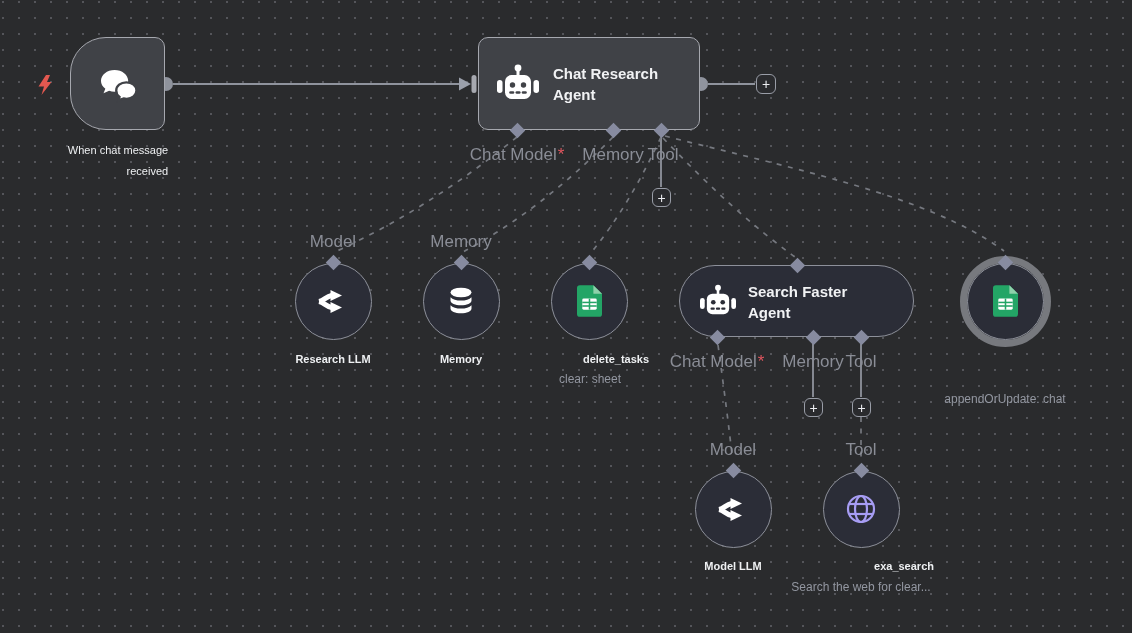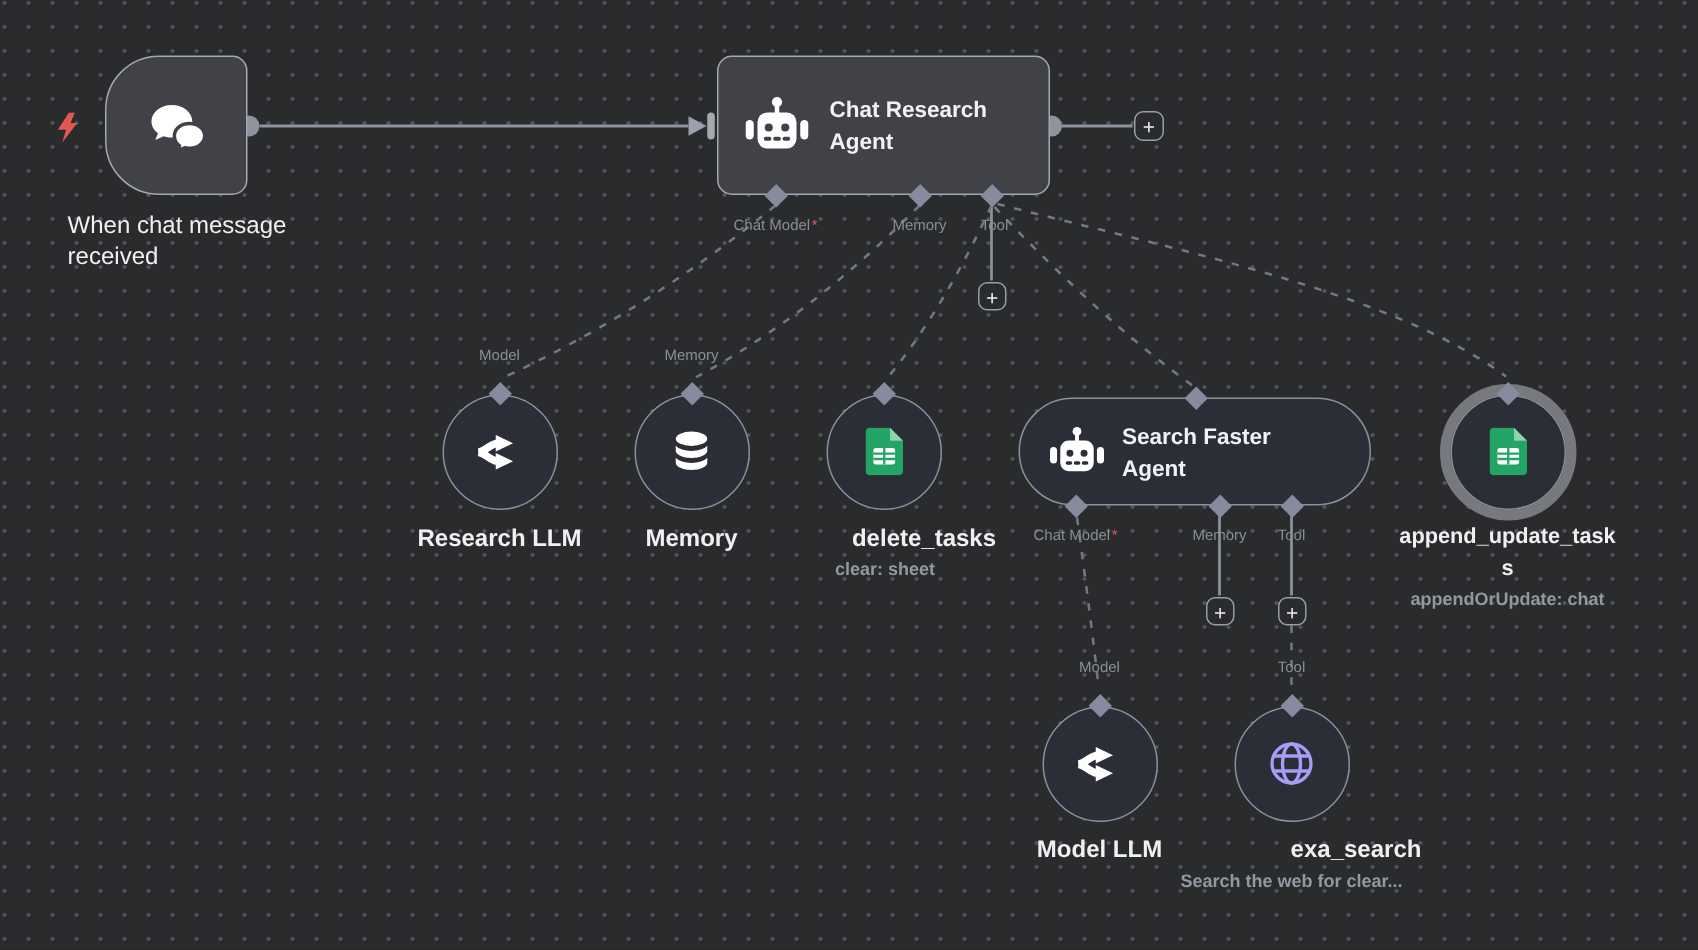--- a/index.html
+++ b/index.html
@@ -12,25 +12,25 @@
     font-family:"Liberation Sans","DejaVu Sans",sans-serif;
   }
   svg.wires{position:absolute;left:0;top:0;z-index:1;}
   .node-rect{position:absolute;z-index:2;background:#404247;border:1.5px solid #a6a8af;border-radius:10px;}
   .node-trigger{border-radius:36px 10px 10px 36px;}
   .node-circle{position:absolute;z-index:2;width:77px;height:77px;border-radius:50%;background:#2b2d37;border:1.5px solid #8d909a;}
   .node-stadium{position:absolute;z-index:2;width:235px;height:72px;border-radius:36px;background:#2b2d37;border:1.5px solid #8d909a;}
   .halo{position:absolute;z-index:1;width:91px;height:91px;border-radius:50%;border:7px solid #77797e;}
   .icon{position:absolute;z-index:3;display:block;line-height:0;}
   .diamond{position:absolute;z-index:4;width:11px;height:11px;background:#878ba0;transform:rotate(45deg);}
-  .port-label{position:absolute;z-index:3;transform:translateX(-50%);font-size:10px;color:#8a8d96;white-space:nowrap;}
+  .port-label{position:absolute;z-index:3;transform:translateX(-50%);font-size:17px;color:#8a8d96;white-space:nowrap;}
   .req{color:#e0565f;margin-left:1px;}
-  .node-label{position:absolute;z-index:3;transform:translateX(-50%);font-size:16px;font-weight:600;color:#eef0f2;white-space:nowrap;text-align:left;line-height:21px;}
+  .node-label{position:absolute;z-index:3;transform:translateX(-50%);font-size:11px;font-weight:600;color:#eef0f2;white-space:nowrap;text-align:right;line-height:21px;}
   .node-label.regular{font-weight:500;}
-  .sub-label{position:absolute;z-index:3;transform:translateX(-50%);font-size:12px;color:#9397a1;white-space:nowrap;text-align:center;font-weight:bold;}
+  .sub-label{position:absolute;z-index:3;transform:translateX(-50%);font-size:12px;color:#9397a1;white-space:nowrap;text-align:center;}
   .title{position:absolute;z-index:3;font-size:15px;font-weight:600;color:#f1f2f4;line-height:21px;}
   .plus-btn{position:absolute;z-index:4;display:flex;align-items:center;justify-content:center;background:#2a2b2e;border:1.5px solid #999da7;border-radius:6px;color:#edeef2;font-size:14px;line-height:1;cursor:pointer;}
   .wrap-label{position:absolute;z-index:3;width:184px;text-align:center;font-size:14.5px;font-weight:600;color:#eef0f2;line-height:21px;}
 </style>
 </head>
 <body>
 
 <div class="canvas">
 
   <svg class="wires" width="1132" height="633" viewBox="0 0 1132 633">
@@ -203,24 +203,20 @@
       <path d="M3 0h14l9 9v21a3 3 0 0 1-3 3H3a3 3 0 0 1-3-3V3a3 3 0 0 1 3-3z" fill="#23a566"></path>
       <path d="M17 0l9 9h-9z" fill="#8ed1ab"></path>
       <rect x="5.5" y="14" width="15" height="11.5" rx="1.5" fill="#ffffff"></rect>
       <g stroke="#23a566" stroke-width="1.6">
         <path d="M5.5 18h15"></path>
           <path d="M5.5 21.7h15"></path>
           <path d="M13 14v11.5"></path>
       </g>
     </svg>
   </span>
-  <div class="wrap-label" style="left:913px;top:348px;">
-    <span>append_update_task</span><br>
-    <span>s</span>
-  </div>
   <span class="sub-label" style="left:1005px;top:392px;">appendOrUpdate: chat</span>
 
   <span class="port-label" style="left:733px;top:440px;">Model</span>
   <span class="port-label" style="left:861px;top:440px;">Tool</span>
 
   <div class="node-circle" style="left:694.5px;top:470.5px;"></div>
   <div class="diamond" style="left:727.5px;top:465px;"></div>
   <span class="icon" style="left:717px;top:495px;">
     <svg width="33" height="29" viewBox="0 0 33 29">
       <path d="M2 14.5c5-.8 7-5 12.5-6" stroke="#ffffff" stroke-width="5" fill="none"></path>

